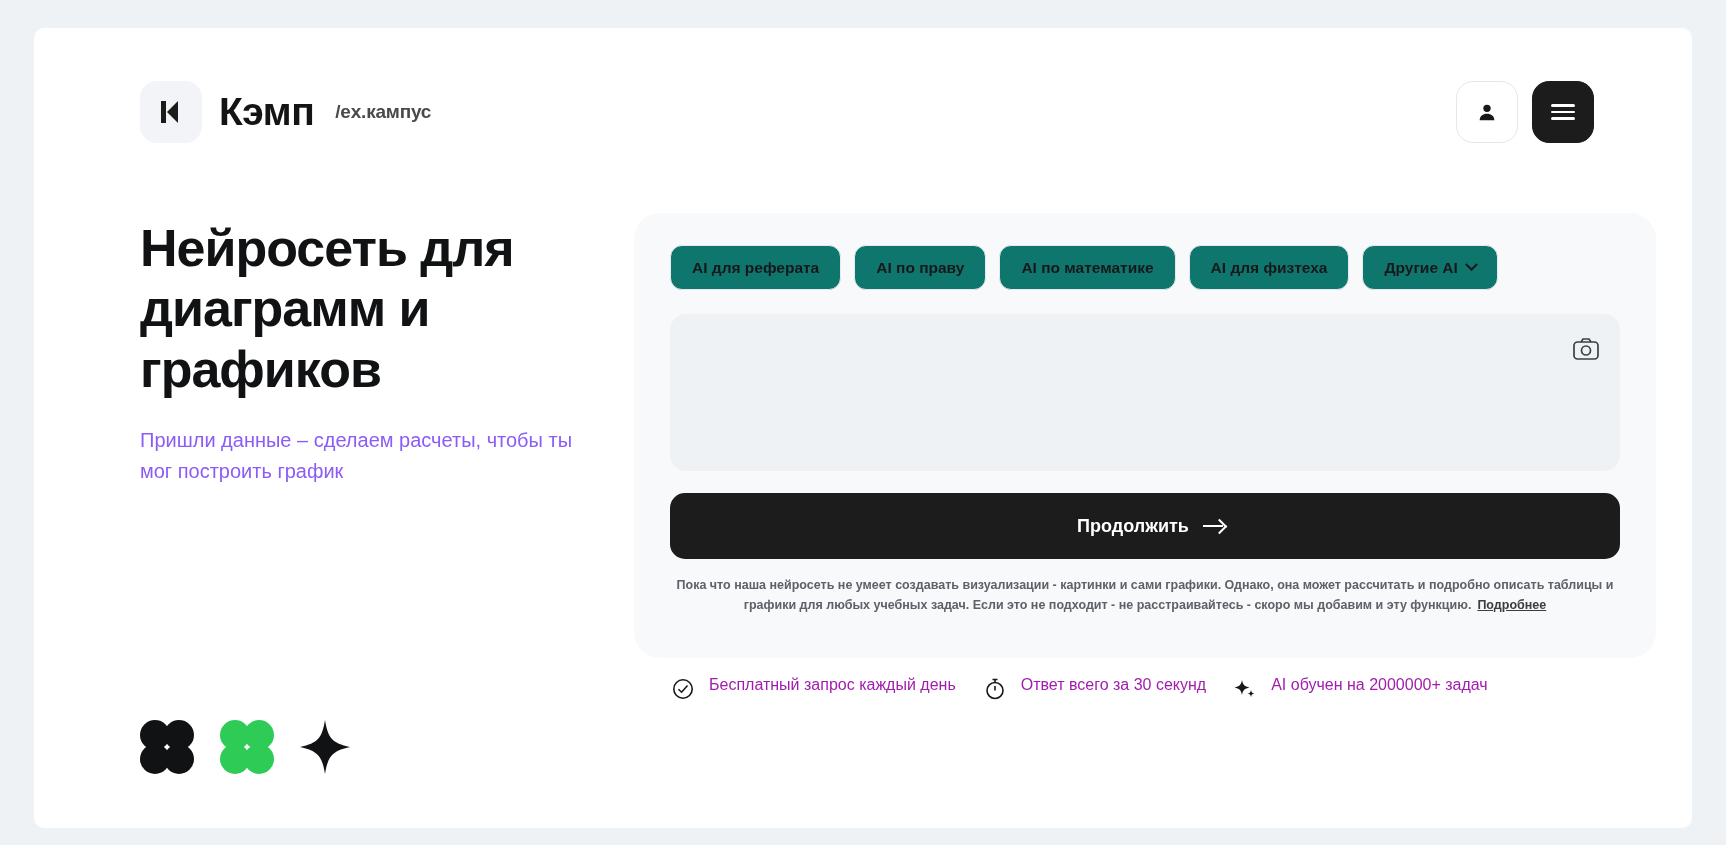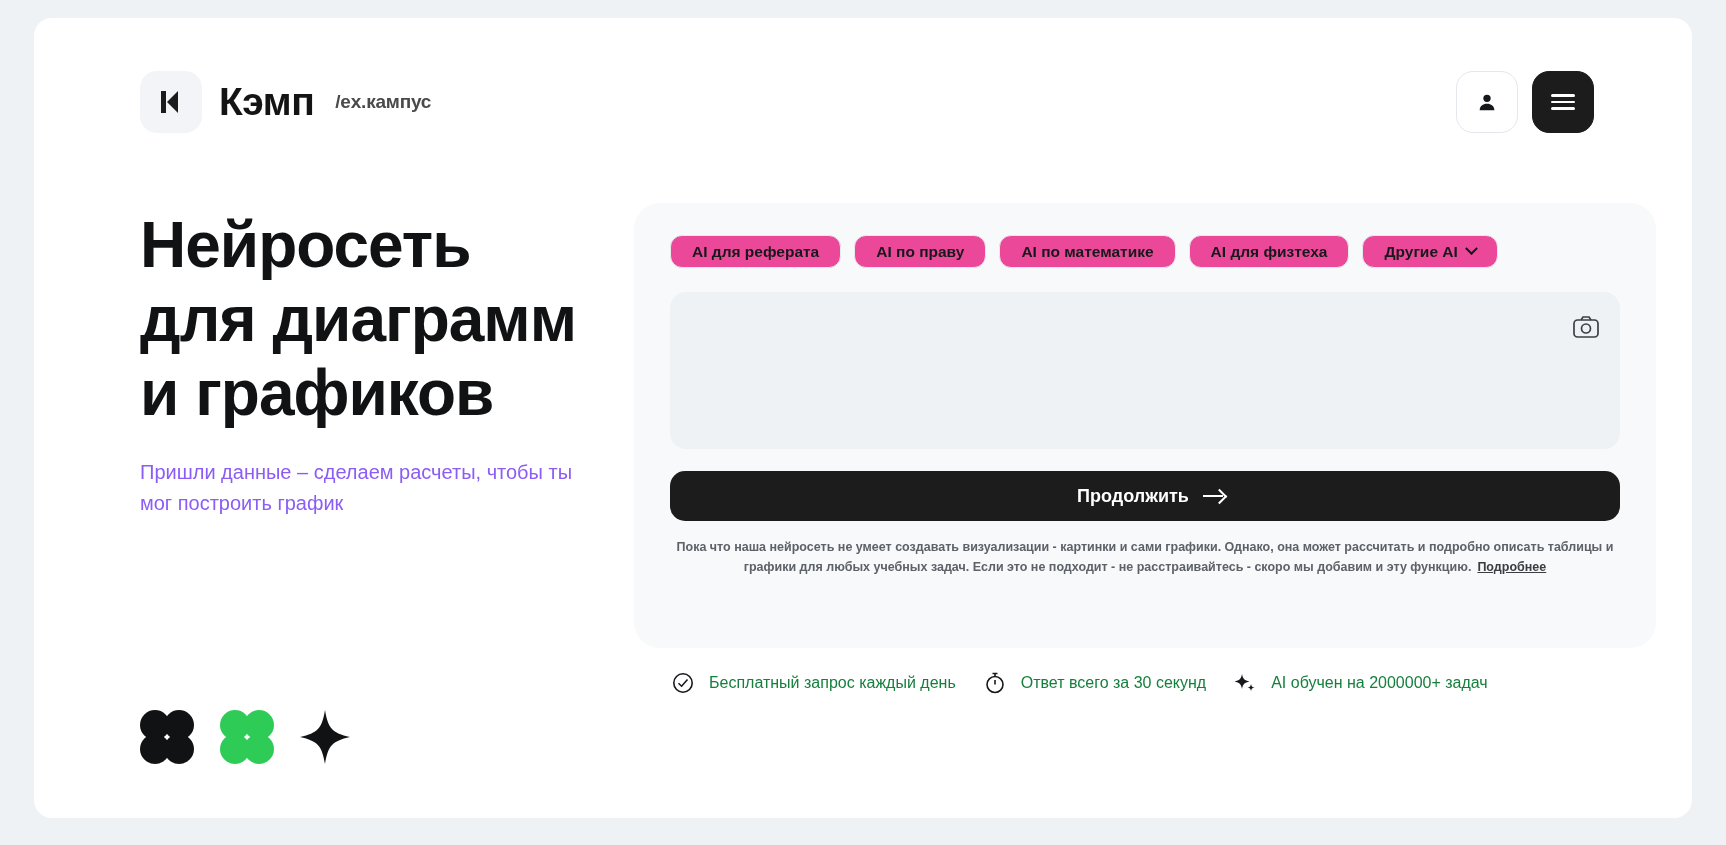--- a/index.html
+++ b/index.html
@@ -6,25 +6,25 @@
   html, body {
     width: 1726px;
     height: 845px;
     background: #eef2f5;
     font-family: "Liberation Sans", sans-serif;
     overflow: hidden;
   }
   .page {
     position: absolute;
     left: 34px;
-    top: 18px;
+    top: 28px;
     width: 1658px;
     height: 800px;
     background: #ffffff;
-    border-radius: 18px;
+    border-radius: 10px;
   }
 
   
   .header {
     position: absolute;
     left: 106px;
     top: 53px;
     right: 98px;
     height: 66px;
   }
@@ -90,21 +90,21 @@
   }
 
   
   .hero {
     position: absolute;
     left: 106px;
     top: 190px;
     width: 440px;
   }
   .hero h1 {
-    font-size: 64px;
+    font-size: 52px;
     line-height: 1.16;
     font-weight: bold;
     color: #111214;
     letter-spacing: -1px;
   }
   .hero p {
     margin-top: 26px;
     font-size: 20px;
     line-height: 1.56;
     color: #8b5cf6;
@@ -128,24 +128,24 @@
     background: #f7f9fa;
     border-radius: 26px;
     padding: 32px 36px 0 36px;
   }
   .chips {
     display: flex;
     gap: 13px;
     align-items: center;
   }
   .chip {
-    height: 33px;
+    height: 45px;
     padding: 0 21px;
     border-radius: 12px;
-    background: #ec4899;
+    background: #0f766e;
     border: 1px solid #e6e9ed;
     display: flex;
     align-items: center;
     gap: 9px;
     font-size: 15.5px;
     font-weight: bold;
     color: #17181b;
     white-space: nowrap;
     cursor: pointer;
   }
@@ -181,21 +181,21 @@
     width: 36px;
     height: 34px;
     display: flex;
     align-items: center;
     justify-content: center;
     cursor: pointer;
   }
   .submit {
     margin-top: 22px;
     width: 100%;
-    height: 50px;
+    height: 66px;
     border-radius: 15px;
     background: #1c1c1c;
     color: #ffffff;
     font-size: 18px;
     font-weight: bold;
     border: none;
     display: flex;
     align-items: center;
     justify-content: center;
     gap: 14px;
@@ -239,25 +239,25 @@
     width: 1022px;
     background: #ffffff;
     border-radius: 0 0 26px 26px;
     padding: 18px 36px 26px 36px;
     display: flex;
     flex-wrap: wrap;
     gap: 12px 26px;
   }
   .feature {
     display: flex;
-    align-items: center;
+    align-items: flex-start;
     gap: 13px;
     height: 34px;
     font-size: 16px;
-    color: #15803d;
+    color: #a21caf;
   }
   .feat-icon {
     width: 26px; height: 26px;
     display: flex; align-items: center; justify-content: center;
   }
 </style>
 </head>
 <body>
 
 <div class="page">

